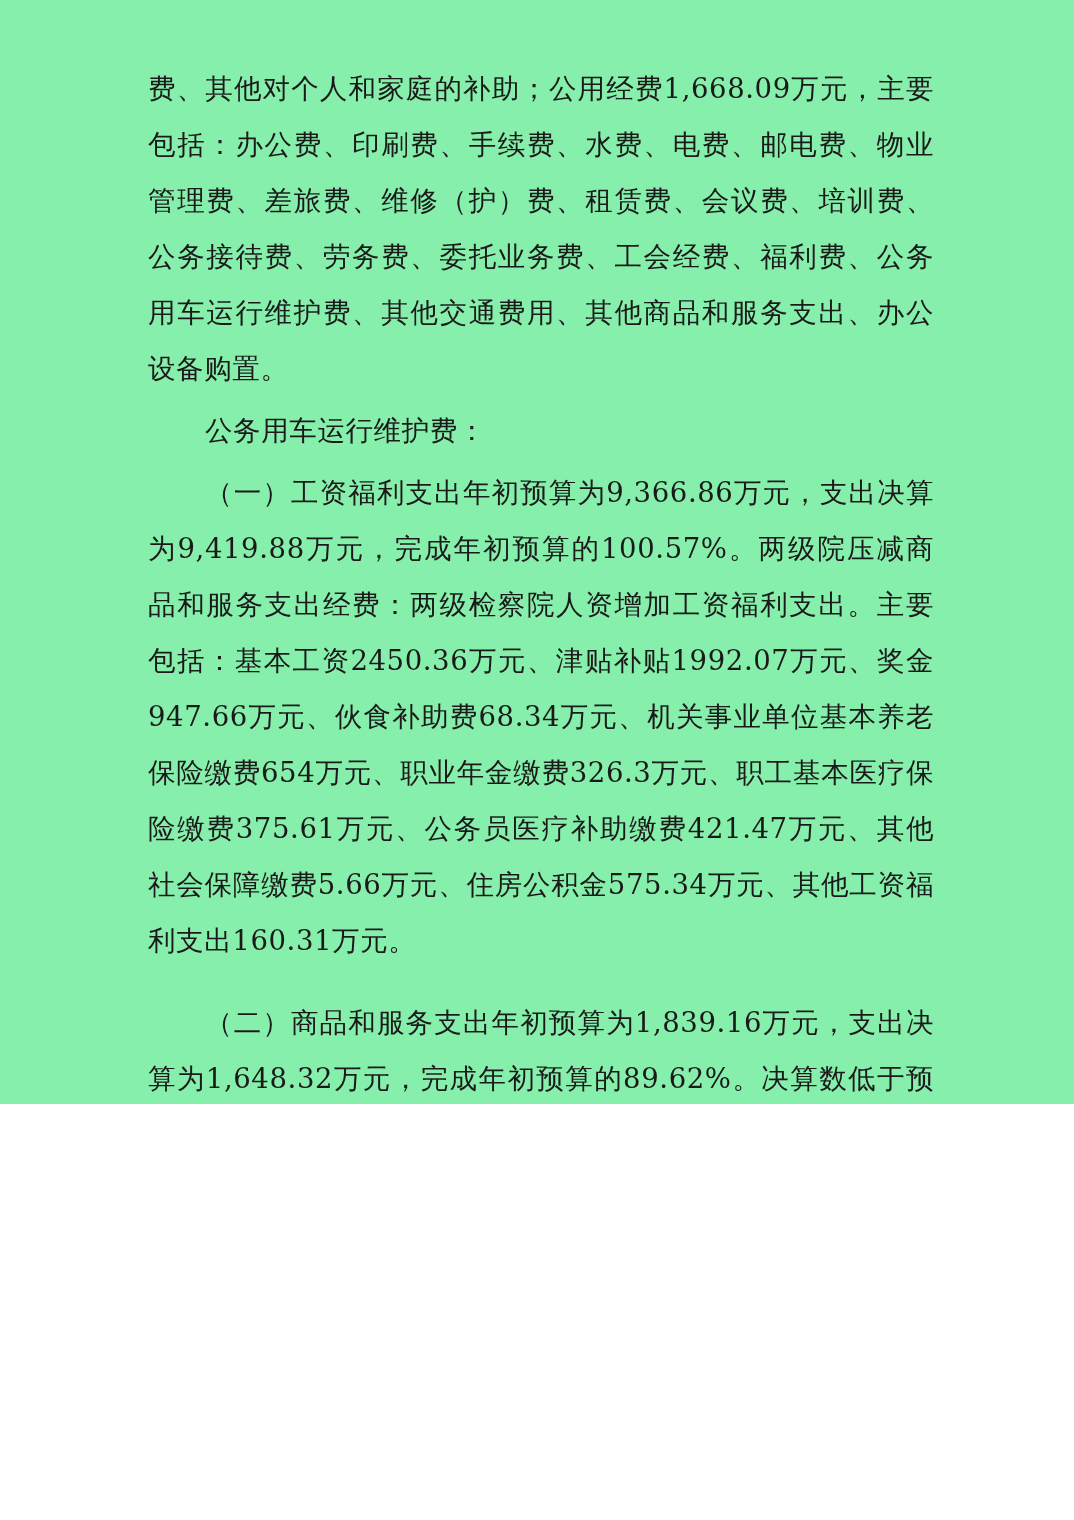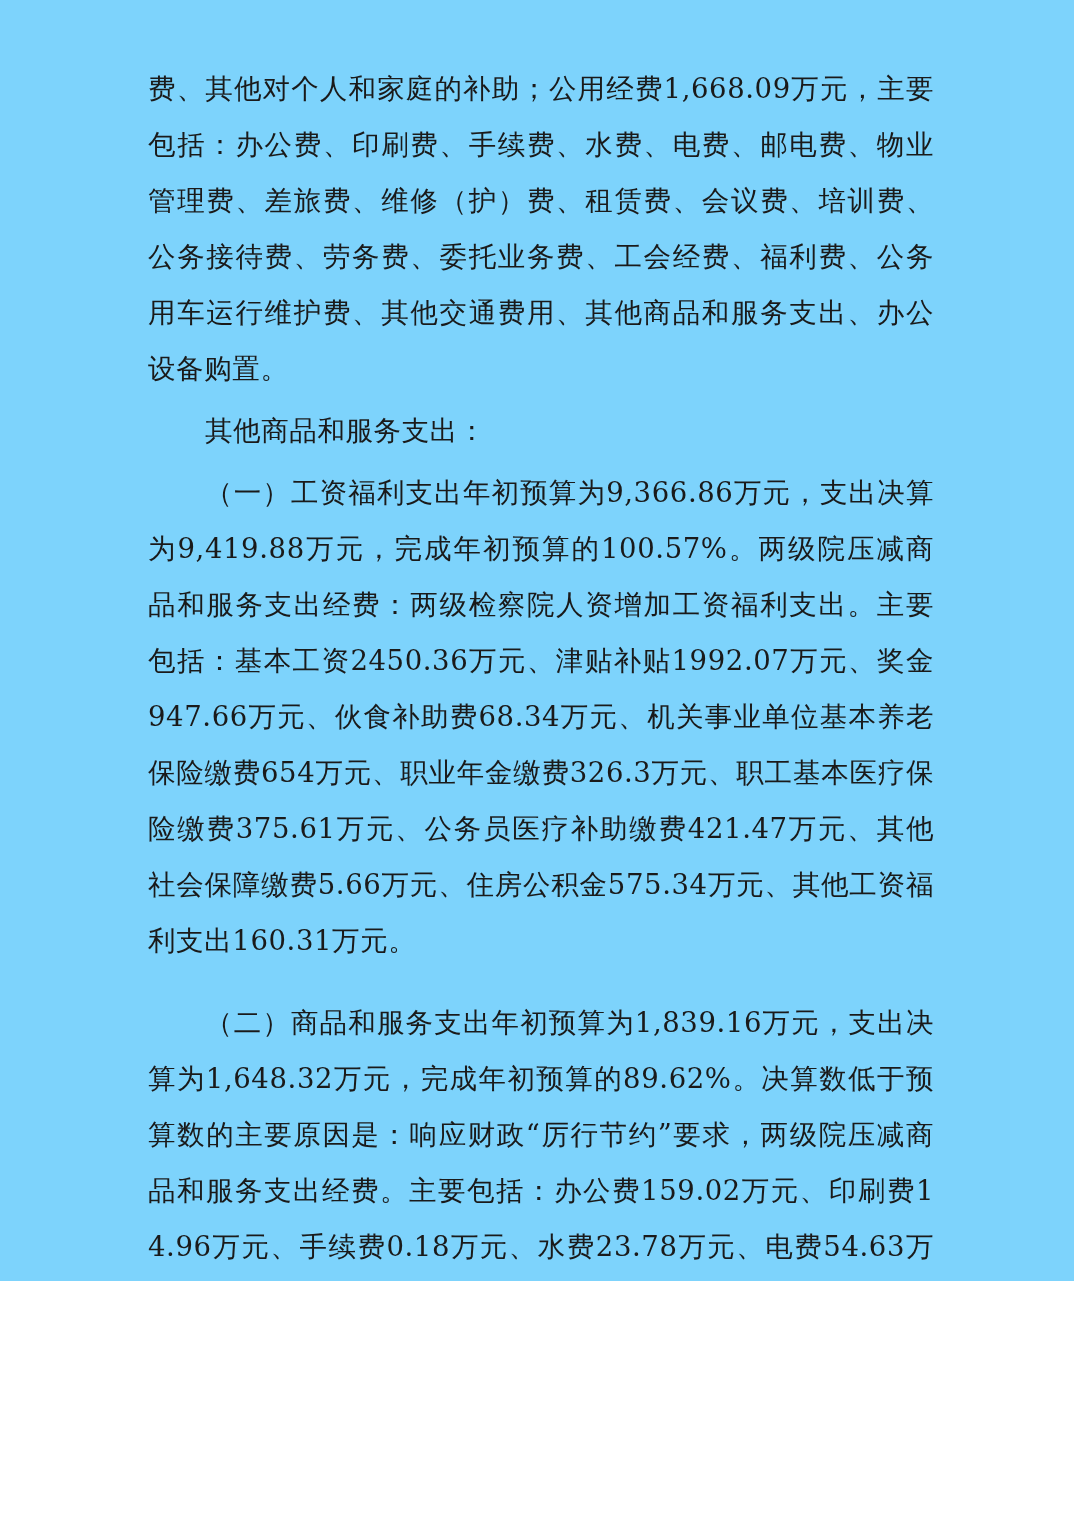--- a/index.html
+++ b/index.html
@@ -3,22 +3,22 @@
 <meta charset="utf-8">
 <style>
   html, body {
     margin: 0;
     padding: 0;
     background: #ffffff;
   }
   .page {
     position: relative;
     width: 1074px;
-    height: 1281px;
-    background: #7dd3fc;
+    height: 1104px;
+    background: #86efac;
     box-sizing: border-box;
     overflow: hidden;
   }
   .content {
     position: absolute;
     left: 148px;
     top: 60px;
     width: 786px;
   }
   .para {
@@ -57,21 +57,21 @@
 <body>
 
 <div class="page">
 
   <div class="content">
 
     <p class="para">费、其他对个人和家庭的补助；公用经费1,668.09万元，主要包括：办公费、印刷费、手续费、水费、电费、邮电费、物业管理费、差旅费、维修（护）费、租赁费、会议费、培训费、公务接待费、劳务费、委托业务费、工会经费、福利费、公务用车运行维护费、其他交通费用、其他商品和服务支出、办公设备购置。</p>
 
     <div class="gap-small"></div>
 
-    <p class="para indent">其他商品和服务支出：</p>
+    <p class="para indent">公务用车运行维护费：</p>
 
     <div class="gap-small"></div>
 
     <p class="para indent">（一）工资福利支出年初预算为9,366.86万元，支出决算为9,419.88万元，完成年初预算的100.57%。两级院压减商品和服务支出经费：两级检察院人资增加工资福利支出。主要包括：基本工资2450.36万元、津贴补贴1992.07万元、奖金947.66万元、伙食补助费68.34万元、机关事业单位基本养老保险缴费654万元、职业年金缴费326.3万元、职工基本医疗保险缴费375.61万元、公务员医疗补助缴费421.47万元、其他社会保障缴费5.66万元、住房公积金575.34万元、其他工资福利支出160.31万元。</p>
 
     <div class="gap-medium"></div>
 
     <p class="para indent">（二）商品和服务支出年初预算为1,839.16万元，支出决算为1,648.32万元，完成年初预算的89.62%。决算数低于预算数的主要原因是：响应财政“厉行节约”要求，两级院压减商品和服务支出经费。主要包括：办公费159.02万元、印刷费14.96万元、手续费0.18万元、水费23.78万元、电费54.63万元、邮电费101.5万元、物业管理费17.63万元、差旅费170.3万元、维修（护）费52.49万元、会议费12.33万元、培训费37.82万元、公务接待费16.17万元、劳务费13.52万元、委托业务费8.64万元、工会经费106.14万元、福利费27.11万元、公务用车运行维护费131.83万元、其他交通费用491.88万元、其他商品和服务支出208.29万元。</p>
 
   </div>

